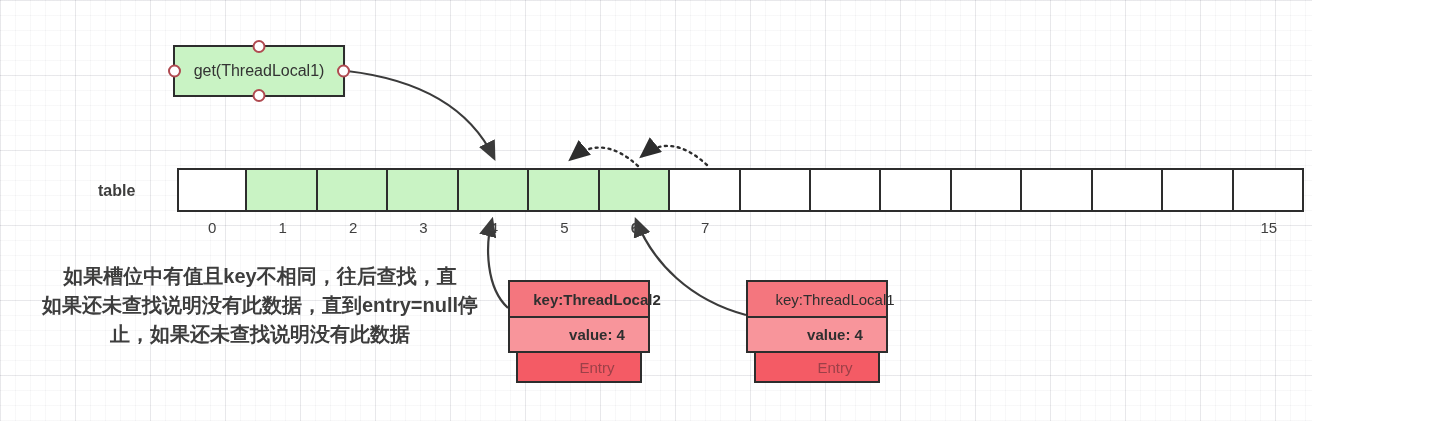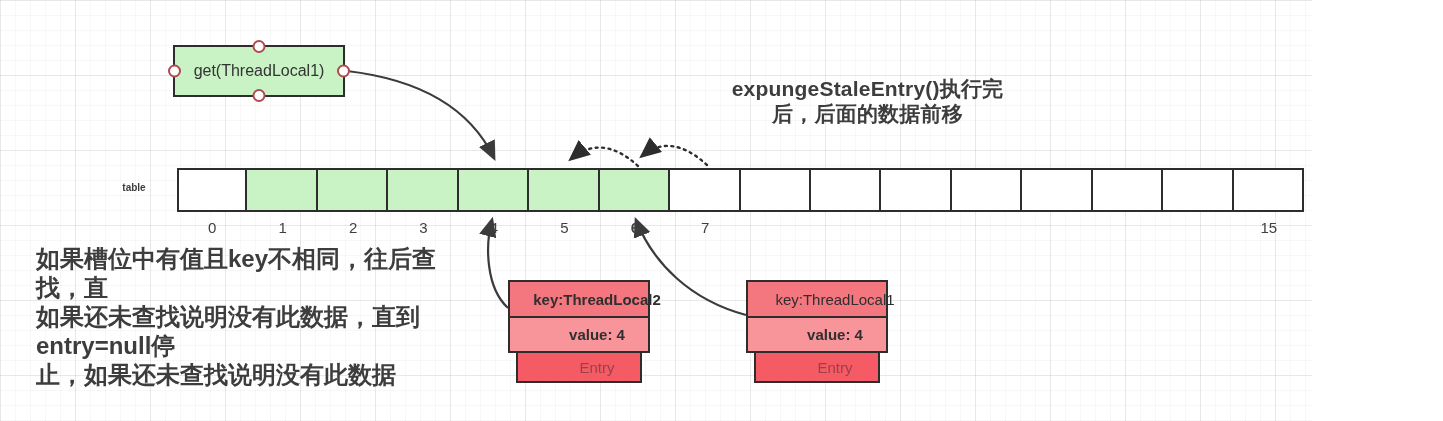--- a/index.html
+++ b/index.html
@@ -37,37 +37,37 @@
   .h-right{right:-7px;top:50%;transform:translateY(-50%);}
 
   
   .title{
     left:680px;top:76px;width:375px;text-align:center;
     font-size:21px;font-weight:700;line-height:25px;color:#3d3d3d;
     letter-spacing:0.2px;
   }
 
   
-  .table-label{left:98px;top:182px;width:72px;text-align:center;
-    font-size:10px;font-weight:700;color:#3d3d3d;}
+  .table-label{left:98px;top:182px;width:72px;text-align:left;
+    font-size:16px;font-weight:700;color:#3d3d3d;}
 
   
   .table-wrap{left:177px;top:168px;width:1127px;}
   .cells{display:flex;width:1127px;}
   .tcol{flex:1 1 0;min-width:0;}
   .tcell{height:40px;background:#fff;border:2px solid #2d2d2d;box-sizing:content-box;}
   .tcol + .tcol .tcell{margin-left:-2px;}
   .tcell.green{background:#c9f3c4;}
   .tlabel{margin-top:7px;text-align:center;font-size:15px;color:#3f3f3f;height:18px;}
   .tlabel.bold{font-weight:700;}
 
   
   .note{
-    left:36px;top:244px;width:448px;
-    font-size:24px;font-weight:700;line-height:29px;color:#3d3d3d;
+    left:36px;top:262px;width:448px;text-align:center;
+    font-size:20px;font-weight:700;line-height:29px;color:#3d3d3d;
   }
 
   
   .entry-stack{width:142px;}
   .erow{
     box-sizing:border-box;border:2px solid #2d2d2d;
     display:flex;align-items:center;justify-content:center;
     font-size:15px;
     padding-left:36px;
   }
@@ -108,24 +108,20 @@
   </svg>
 
   <div class="abs get-box">
     <span>get(ThreadLocal1)</span>
     <span class="handle h-top"></span>
     <span class="handle h-bottom"></span>
     <span class="handle h-left"></span>
     <span class="handle h-right"></span>
   </div>
 
-  <div class="abs title">
-    <div>expungeStaleEntry()执行完</div>
-    <div>后，后面的数据前移</div>
-  </div>
 
   <div class="abs table-label">table</div>
 
   <div class="abs table-wrap">
     <div class="cells">
         <div class="tcol">
           <div class="tcell"></div>
           <div class="tlabel">0</div>
         </div>
         <div class="tcol">

